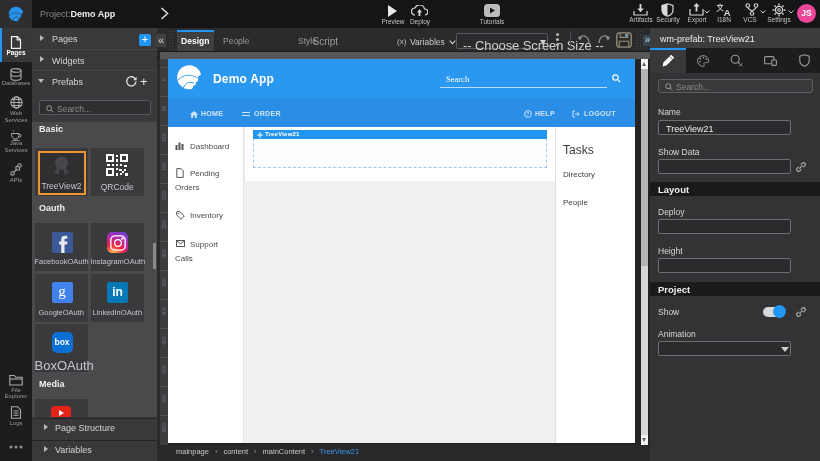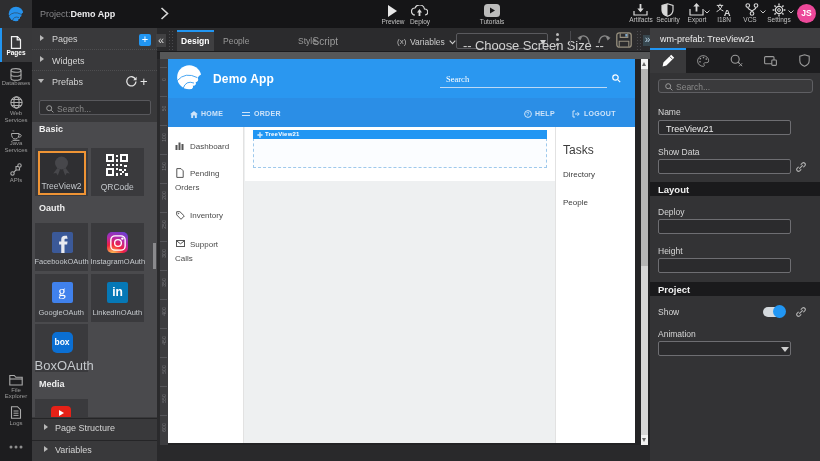--- a/index.html
+++ b/index.html
@@ -407,20 +407,21 @@
   <div class="abs" style="left:563px;top:198px;font-size:8px;color:#3c3c3c;">People</div>
 
   <div class="abs" style="left:641px;top:58.5px;width:7px;height:386.5px;background:#d5d5d5;"></div>
   <div class="abs" style="left:641px;top:58.5px;width:7px;height:10px;background:#f2f2f2;"></div>
   <div class="abs" style="left:641px;top:68.5px;width:7px;height:197px;background:#b5b5b5;"></div>
   <div class="abs" style="left:642px;top:62px;width:0;height:0;border-bottom:4px solid #666;border-left:2.5px solid transparent;border-right:2.5px solid transparent;"></div>
   <div class="abs" style="left:641px;top:435px;width:7px;height:10px;background:#f2f2f2;"></div>
   <div class="abs" style="left:642px;top:438px;width:0;height:0;border-top:4px solid #666;border-left:2.5px solid transparent;border-right:2.5px solid transparent;"></div>
 
   <div class="abs" style="left:157px;top:445px;width:493px;height:16px;background:#29292b;"></div>
+  <div class="abs" style="left:176px;top:447px;font-size:7.5px;color:#c8c8c8;white-space:nowrap;"><span>mainpage</span><span style="color:#9a9a9a;padding:0 6px;">›</span><span>content</span><span style="color:#9a9a9a;padding:0 6px;">›</span><span>mainContent</span><span style="color:#9a9a9a;padding:0 6px;">›</span><span style="color:#3a97ea;">TreeView21</span></div>
 
   <div class="abs" style="left:650px;top:28px;width:170px;height:433px;background:#333335;"></div>
   <div class="abs" style="left:650px;top:28px;width:170px;height:20px;background:#3d3d3f;"></div>
   <div class="abs" style="left:660px;top:33.5px;font-size:9px;color:#ededed;">wm-prefab: TreeView21</div>
 
   <div class="abs" style="left:650px;top:48px;width:170px;height:25px;background:#1d1d1f;"></div>
   <div class="abs" style="left:650px;top:48px;width:36px;height:25px;background:#39393b;border-top:2px solid #2196f3;"></div>
   <svg class="abs" style="left:662px;top:54px;" width="13" height="13" viewBox="0 0 13 13">
       <path fill="#fff" d="M9.2,0.8 l3,3 -7.8,7.8 -3.8,0.8 0.8,-3.8 z M8.2,2.6 l2.2,2.2"></path>
       <path stroke="#39393b" stroke-width="0.8" d="M7.6,2.4 l3,3"></path>

